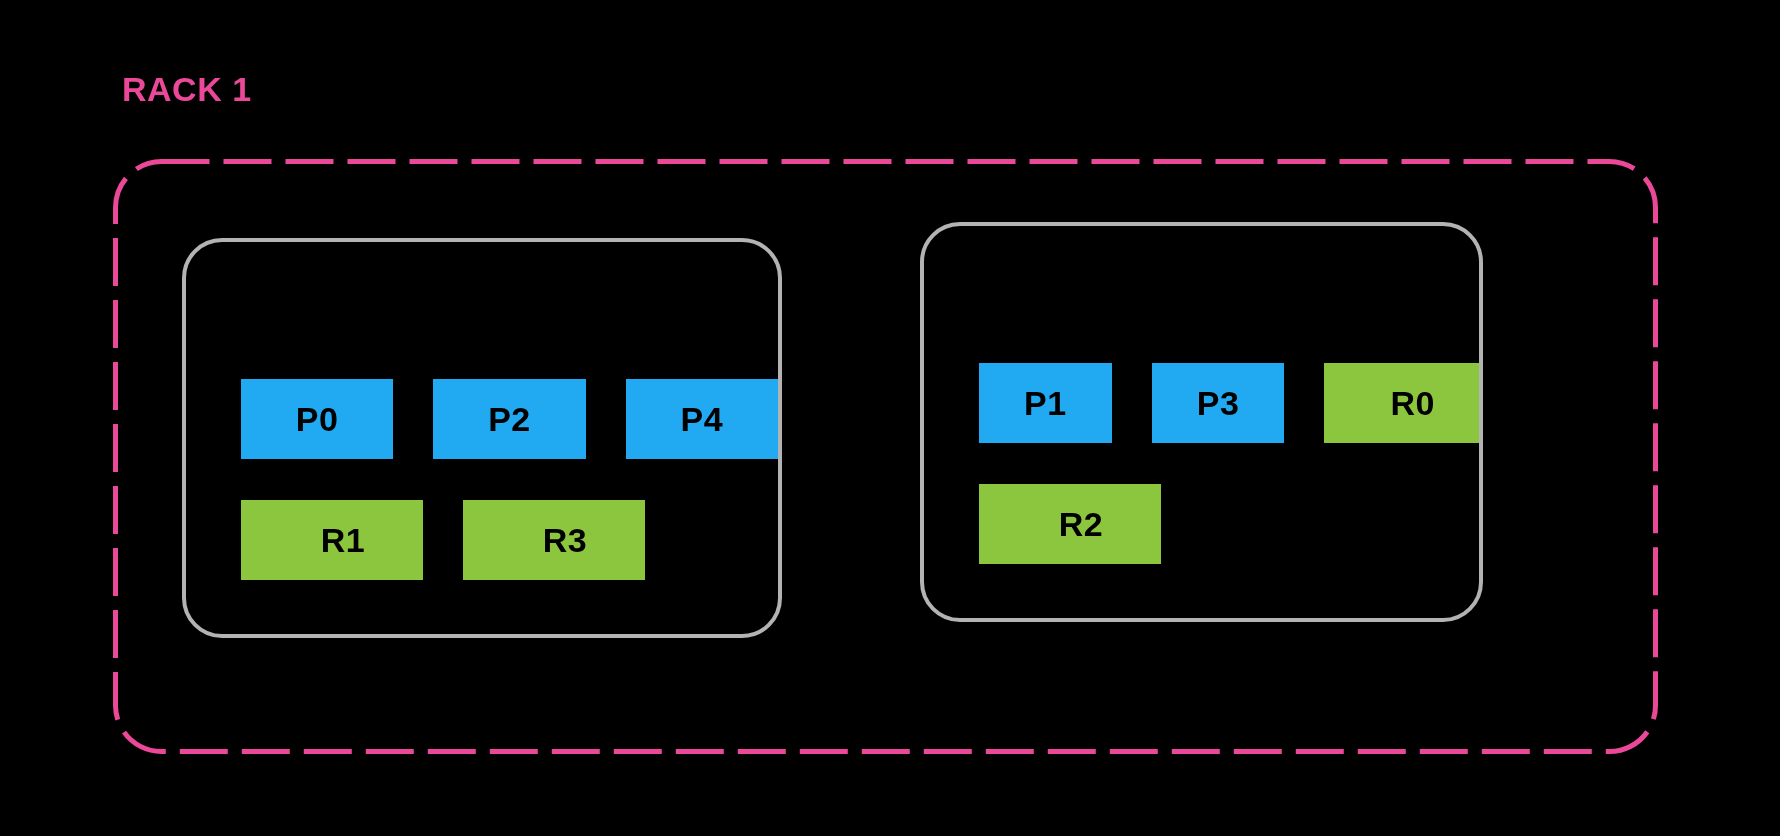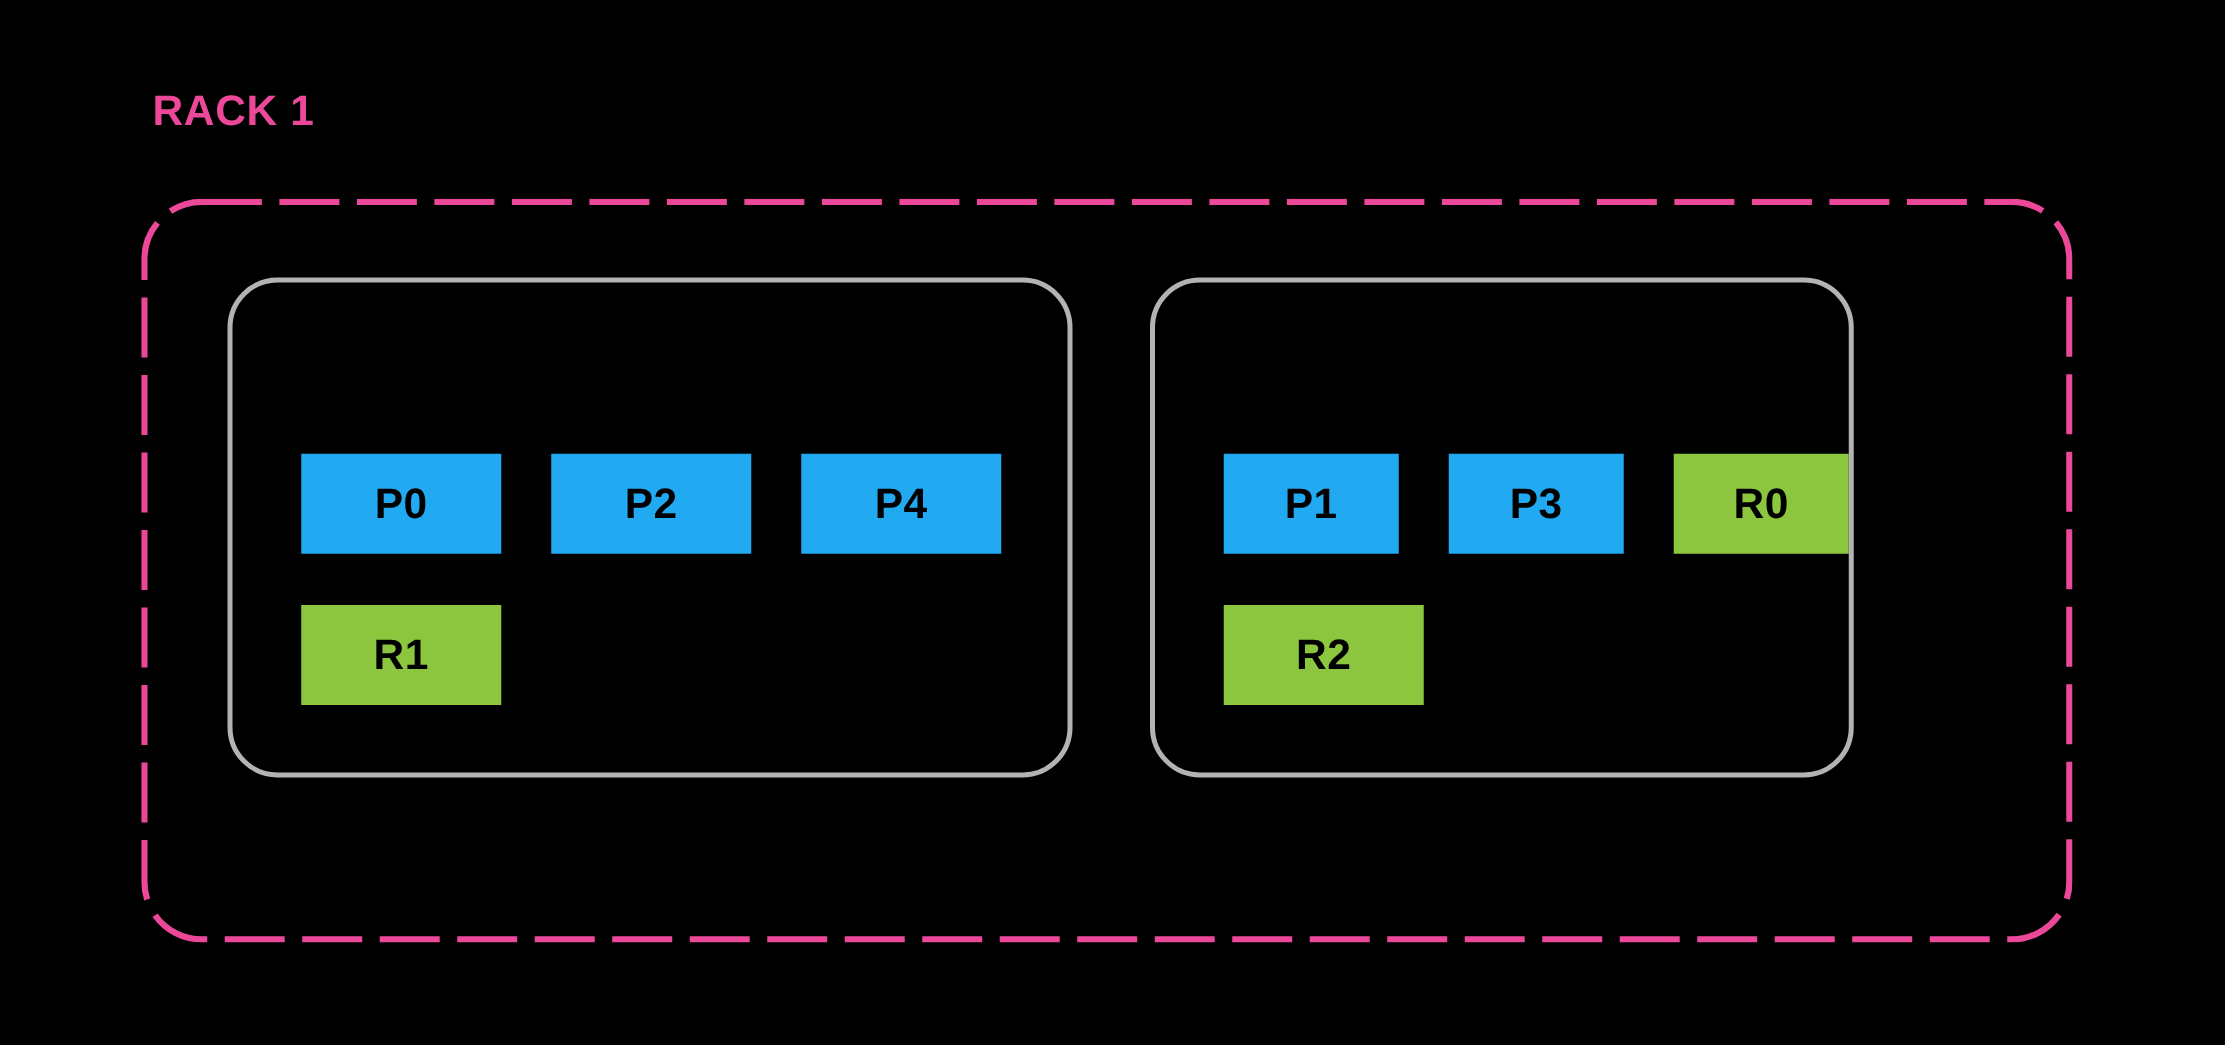--- a/index.html
+++ b/index.html
@@ -46,40 +46,40 @@
   }
   .node {
     position: absolute;
     top: 63px;
     height: 400px;
     box-sizing: border-box;
     border: 4px solid var(--node-border, #B3B3B3);
     border-radius: 40px;
     padding: 137px 0 0 55px;
   }
-  .node--left  { left: 69px;  width: 676px; }
+  .node--left  { left: 69px;  width: 600px; margin-top: 16px; }
   .node--right { left: 807px; width: 563px; }
   .row {
     display: flex;
     gap: 40px;
     margin-bottom: 41px;
   }
   .box {
     width: 160px;
     height: 80px;
     display: flex;
     align-items: center;
     justify-content: center;
     font-size: 34px;
     font-weight: 700;
     letter-spacing: 0.5px;
     color: var(--box-text, #000);
   }
   .box[data-type="process"] { background: var(--process-fill, #21A9F1); }
-  .box[data-type="replica"] { background: var(--replica-fill, #8CC63F); }
+  .box[data-type="replica"] { background: var(--replica-fill, #8CC63F); padding-left: 22px; }
 </style>
 </head>
 <body>
 
 <div class="stage">
 
   <div class="rack-label">RACK 1</div>
 
   <div class="rack">
 
@@ -88,20 +88,21 @@
     </svg>
 
     <div class="node node--left">
       <div class="row">
         <div class="box" data-type="process">P0</div>
         <div class="box" data-type="process">P2</div>
         <div class="box" data-type="process">P4</div>
       </div>
       <div class="row">
         <div class="box" data-type="replica">R1</div>
+        <div class="box" data-type="replica">R3</div>
       </div>
     </div>
 
     <div class="node node--right">
       <div class="row">
         <div class="box" data-type="process">P1</div>
         <div class="box" data-type="process">P3</div>
         <div class="box" data-type="replica">R0</div>
       </div>
       <div class="row">

